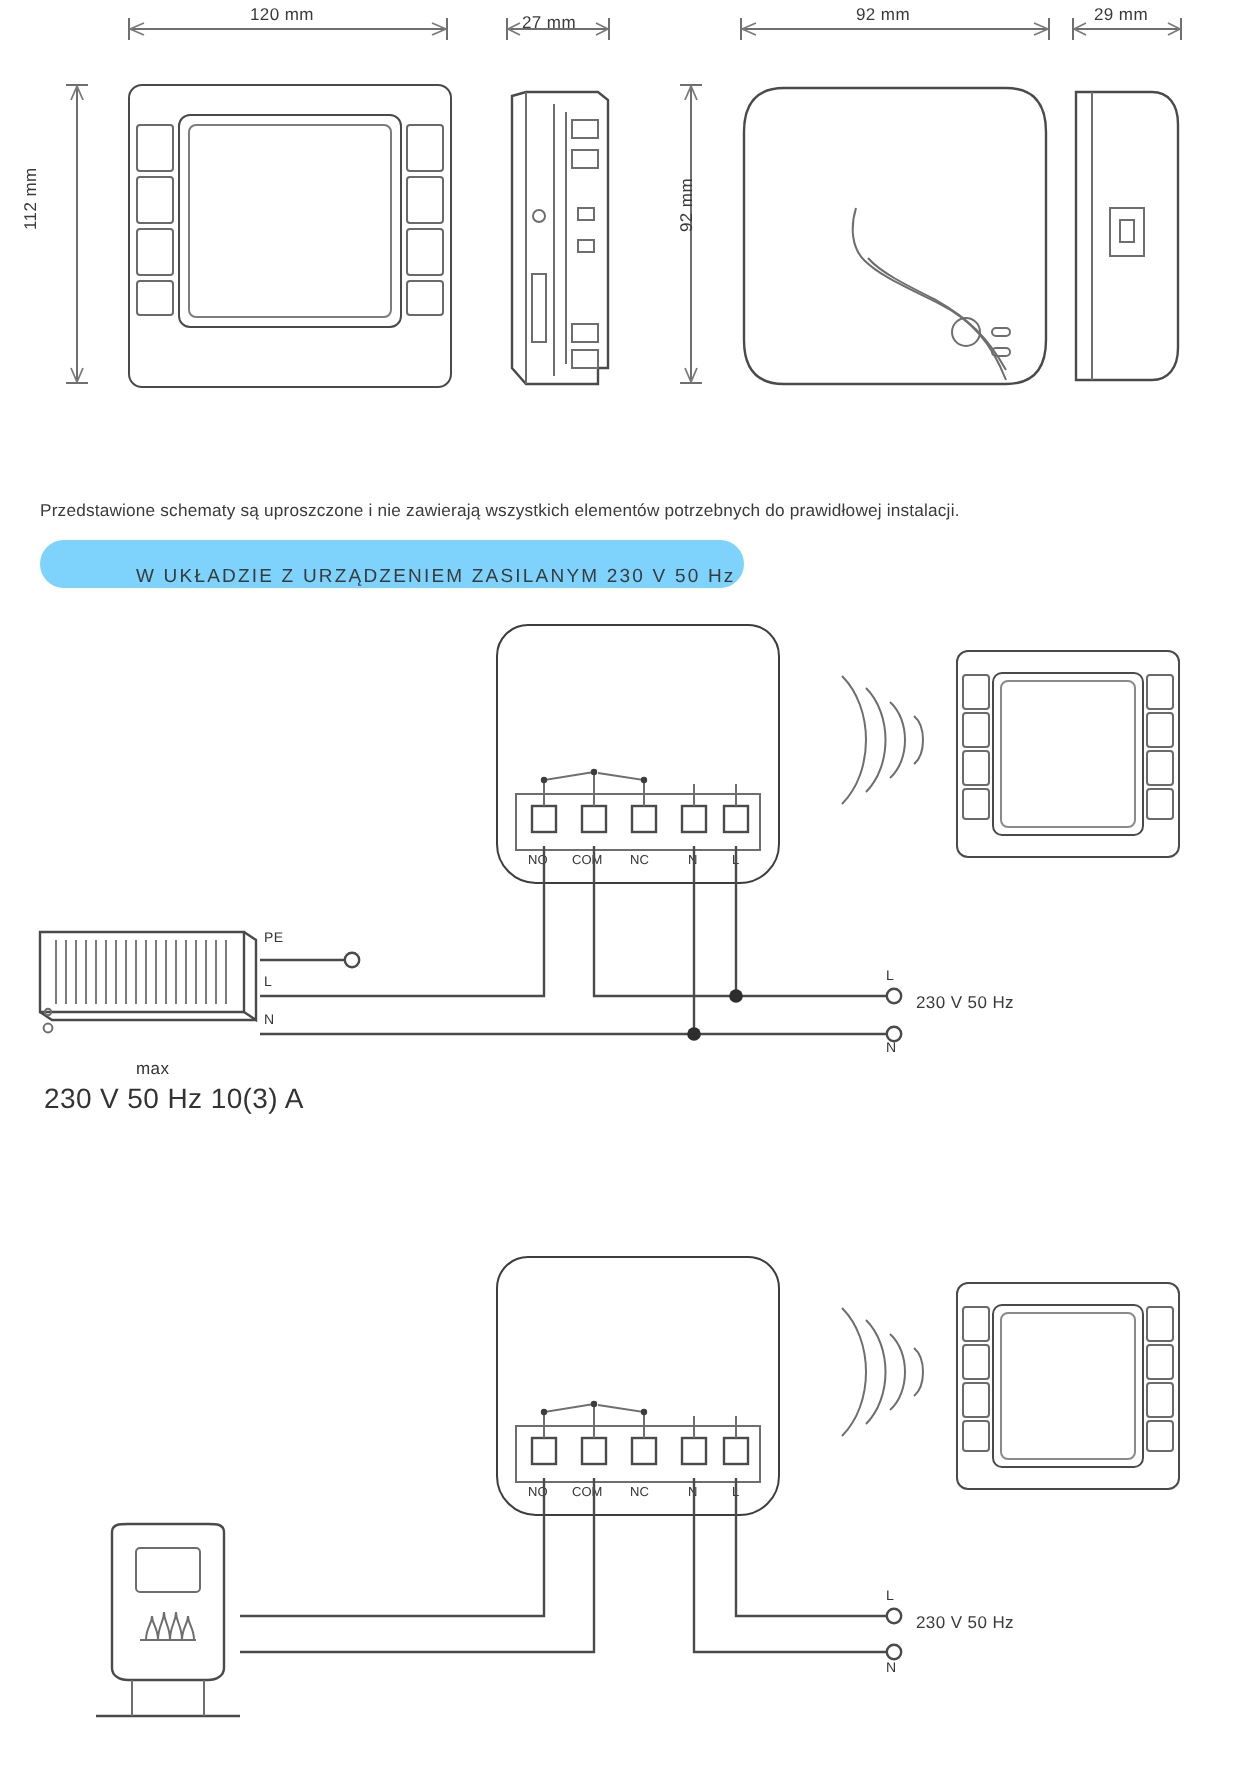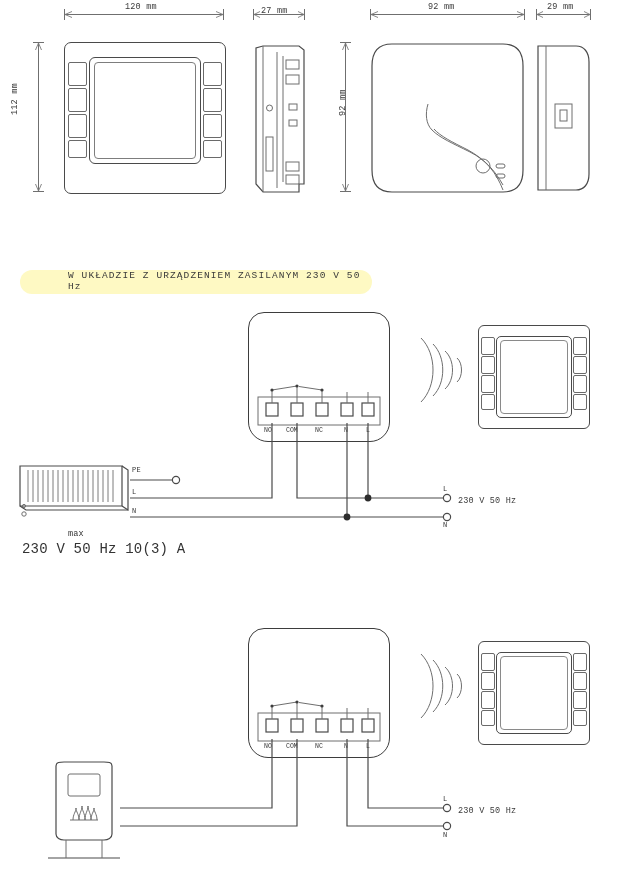--- a/index.html
+++ b/index.html
@@ -4,31 +4,31 @@
 <style>
   html,body{margin:0;padding:0;}
   body{
     width:625px;height:894px;
     background:#ffffff;
     font-family:"Liberation Sans", sans-serif;
     color:#2b2b2b;
     position:relative;
     overflow:hidden;
   }
-  .page{position:relative;width:588px;height:894px;font-family:Liberation Mono, monospace;}
+  .page{position:relative;width:588px;height:894px;}
 
   
   .abs{position:absolute;}
   .dimtext{font-size:8.5px;color:#3a3a3a;letter-spacing:.2px;}
   .lbl{font-size:7px;color:#333;letter-spacing:.2px;}
   .smalllbl{font-size:6.5px;color:#333;}
   .note{font-size:8.6px;color:#3a3a3a;letter-spacing:.1px;}
   .banner{
-    height:24px;border-radius:12px;background:#fef9c3;
-    display:flex;align-items:flex-start;
+    height:24px;border-radius:12px;background:#7dd3fc;
+    display:flex;align-items:flex-end;
     font-size:9.5px;letter-spacing:1.1px;color:#3a3a3a;
   }
   .banner span{padding-left:48px;}
 
   
   .dimline{background:#6f6f6f;}
 
   
   .dev-front{
     position:absolute;
@@ -141,20 +141,21 @@
     <rect class="stroke-thin" x="126" y="132" width="9" height="4" rx="2"></rect>
   </svg>
 
   <svg class="abs" style="left:536px;top:42px;width:58px;height:152px;">
     <path class="stroke" d="M2,4 L2,148 L40,148 C48,148 53,142 53,132 L53,20 C53,10 48,4 40,4 Z"></path>
     <path class="stroke-thin" d="M10,4 L10,148"></path>
     <rect class="stroke-thin" x="19" y="62" width="17" height="24"></rect>
     <rect class="stroke-thin" x="24" y="68" width="7" height="11"></rect>
   </svg>
 
+  <div class="abs note" style="left:20px;top:248px;width:586px;line-height:14px;">Przedstawione schematy są uproszczone i nie zawierają wszystkich elementów potrzebnych do prawidłowej instalacji.</div>
 
   <div class="abs banner" style="left:20px;top:270px;width:352px;">
     <span>W UKŁADZIE Z URZĄDZENIEM ZASILANYM 230 V 50 Hz</span>
   </div>
 
   <div class="box-rcv" style="left:248px;top:312px;width:140px;height:128px;"></div>
 
   <svg class="abs" style="left:258px;top:380px;width:122px;height:52px;">
     <rect class="stroke-thin" x="0" y="17" width="122" height="28"></rect>
     <rect class="stroke" x="8" y="23" width="12" height="13"></rect>

